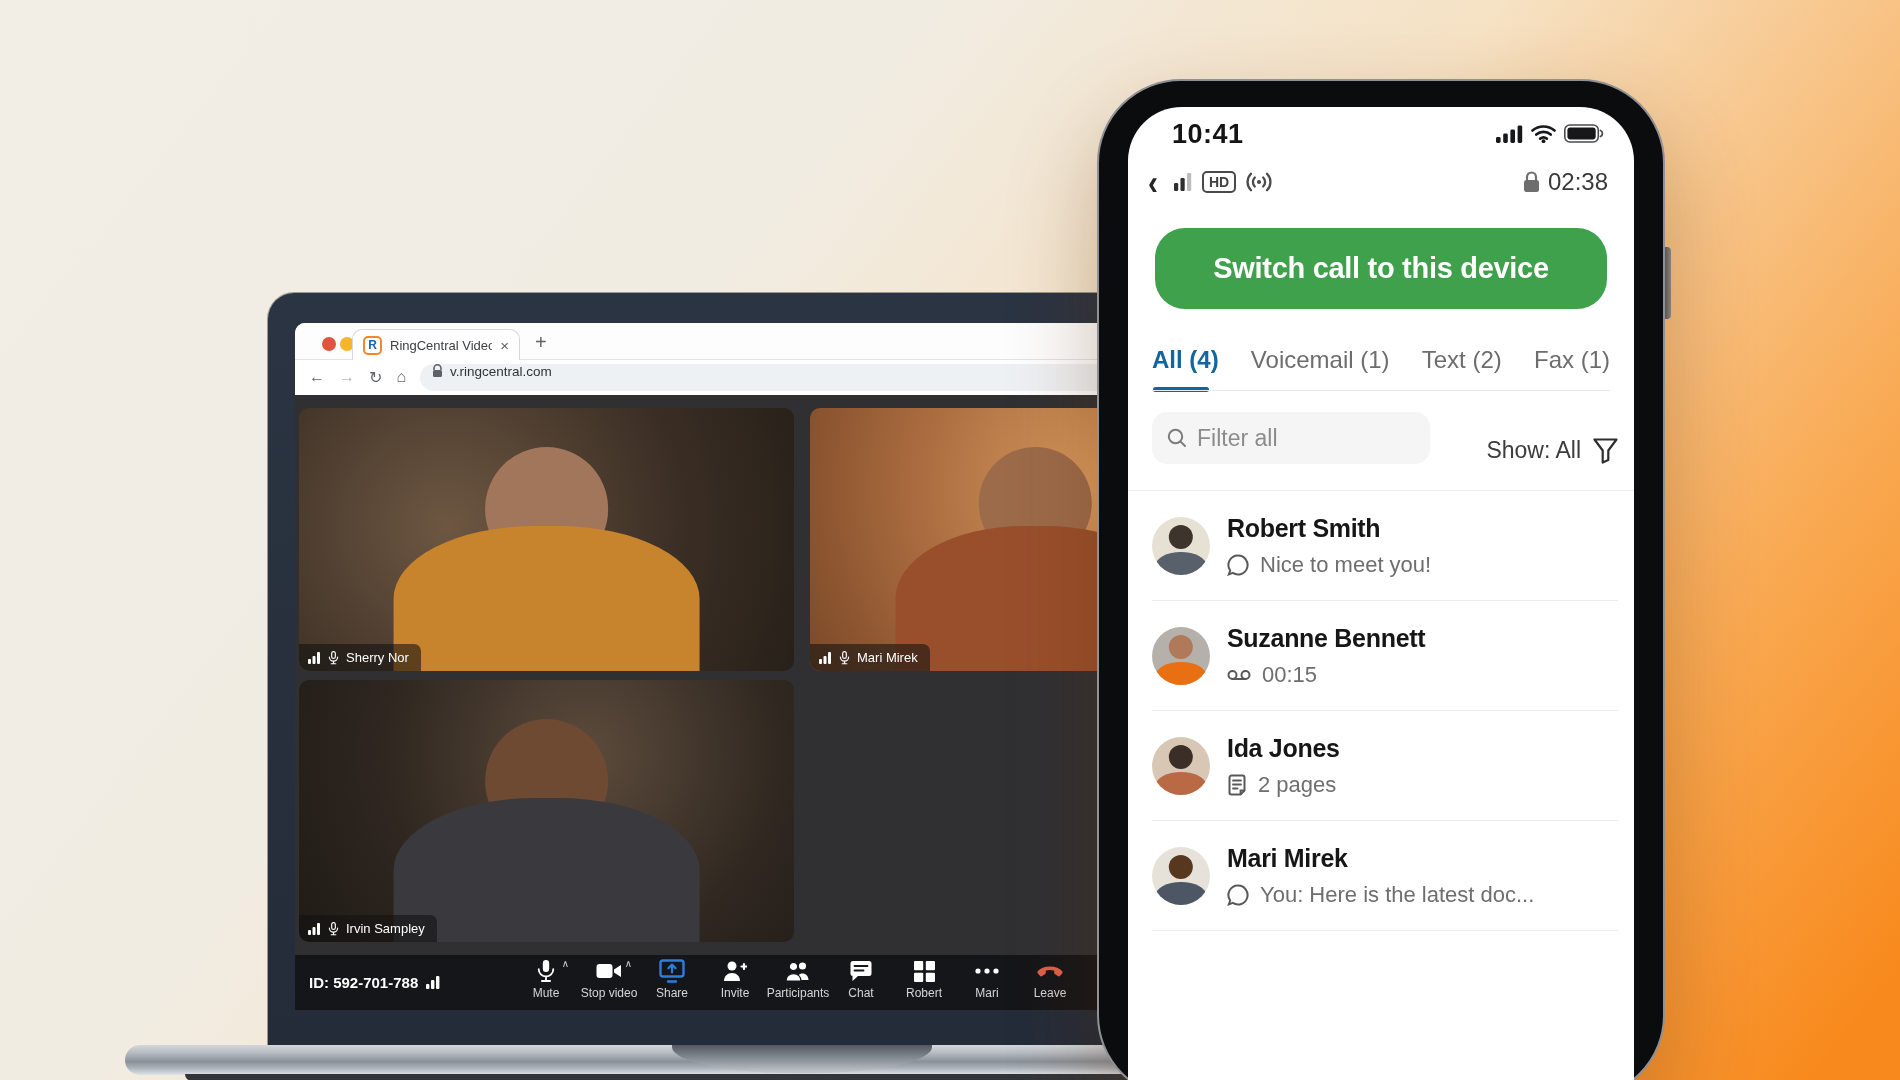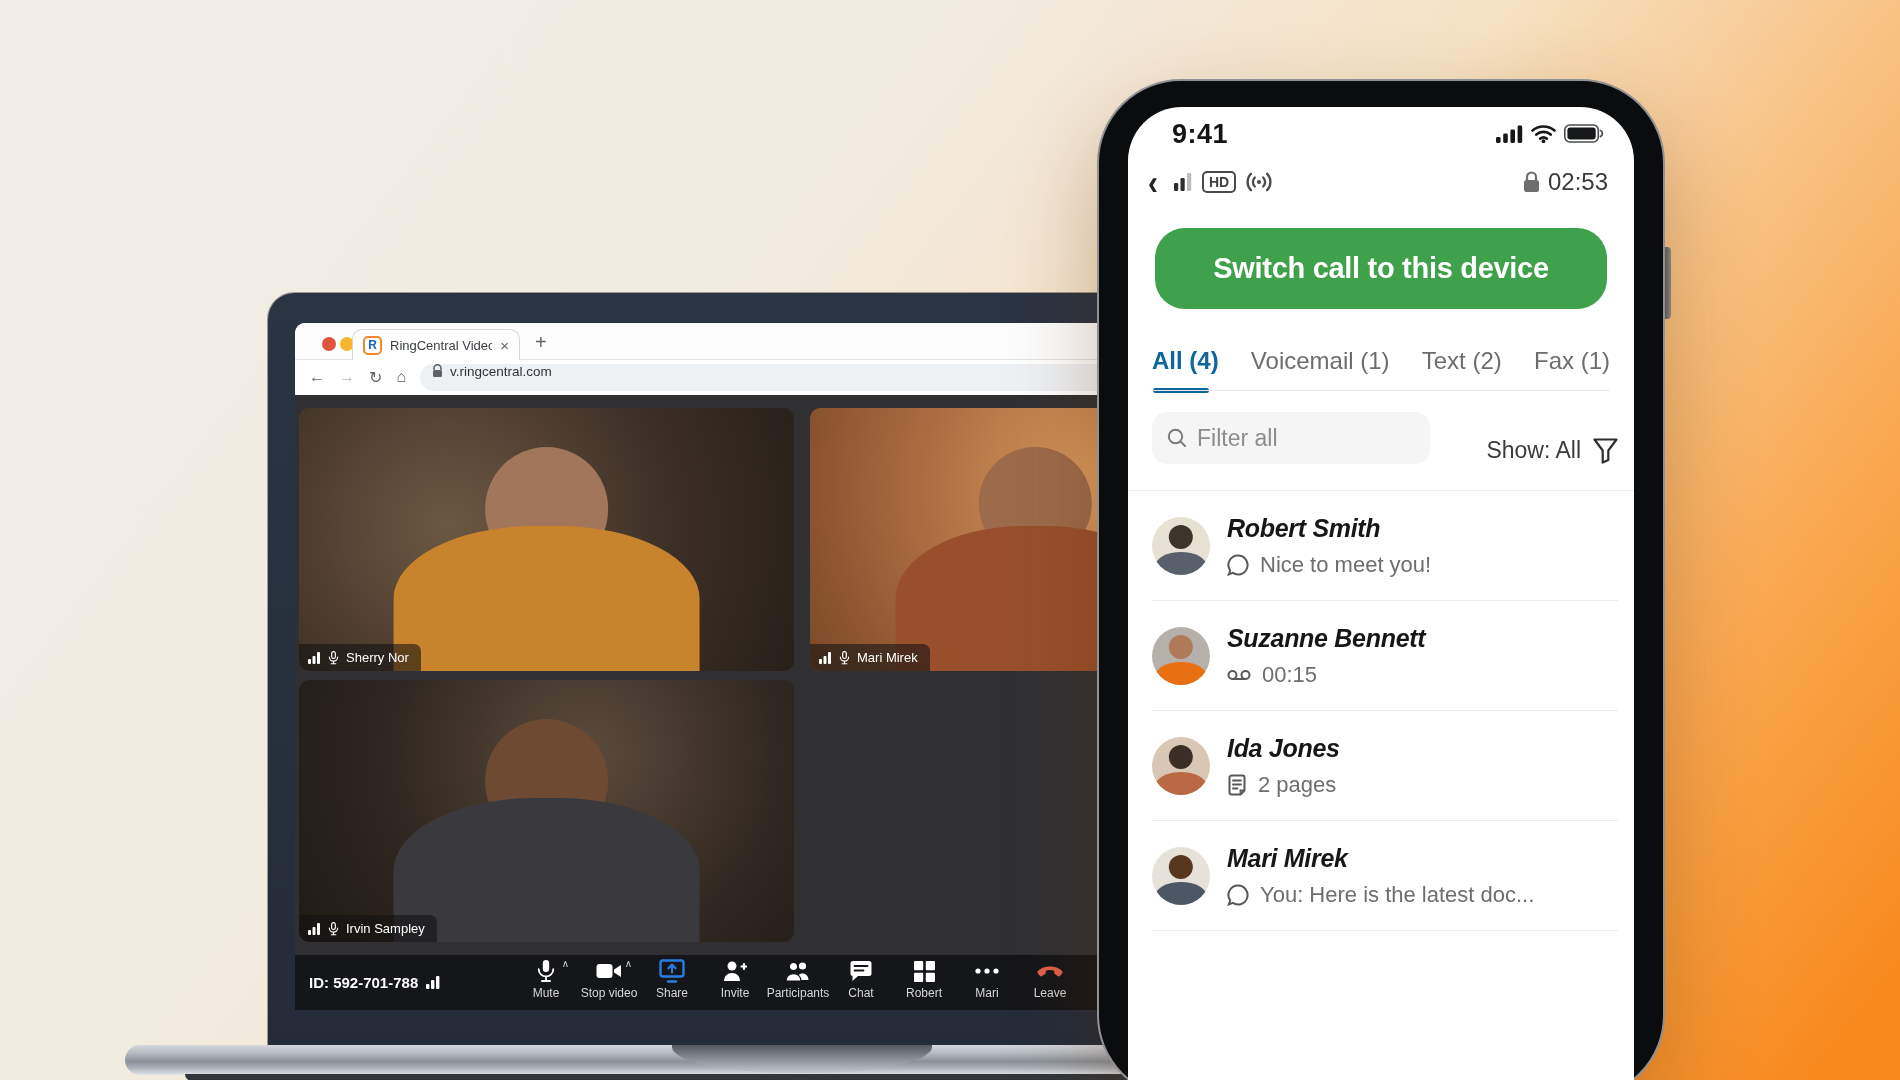--- a/index.html
+++ b/index.html
@@ -66,42 +66,42 @@
   .screen { left:1128px; top:107px; width:506px; height:973px; background:#fff; border-radius:54px 54px 0 0; overflow:hidden; position:absolute; }
   .s-abs { position:absolute; }
   .time { left:44px; top:12px; font-size:27px; font-weight:bold; color:#141414; letter-spacing:.5px; }
   .status-icons { right:30px; top:17px; display:flex; align-items:center; gap:8px; }
   .callrow { left:20px; right:26px; top:58px; height:34px; display:flex; align-items:center; }
   .backchev { font-size:30px; color:#242424; font-weight:bold; line-height:1; margin-right:16px; transform:scaleY(1.15); }
   .callrow .grp { display:flex; align-items:center; gap:9px; }
   .hd-badge { border:2px solid #4a4a4a; border-radius:5px; font-size:14px; font-weight:bold; color:#424242; padding:1px 5px; line-height:1.2; }
   .call-right { margin-left:auto; display:flex; align-items:center; gap:8px; color:#3a3a3a; font-size:24px; }
   .switch-btn { left:27px; top:121px; width:452px; height:81px; background:#3fa14c; border:none; border-radius:30px; color:#fff; font-size:29px; font-weight:bold; font-family:inherit; letter-spacing:-.3px; }
-  .tabs { left:24px; right:24px; top:240px; height:45px; display:flex; justify-content:space-between; align-items:center; }
+  .tabs { left:24px; right:24px; top:240px; height:45px; display:flex; justify-content:space-between; align-items:flex-end; }
   .ptab { font-size:24px; color:#6d6d6d; position:relative; padding-bottom:18px; }
   .ptab.active { color:#10669f; font-weight:bold; }
   .ptab.active::after { content:""; position:absolute; left:1px; bottom:0; width:56px; height:5px; border-radius:3px; background:#10669f; }
   .tabs-hair { left:24px; right:24px; top:283px; height:1px; background:#e9e9e9; }
   .filter-row { left:24px; right:16px; top:305px; height:52px; display:flex; align-items:flex-end; }
   .search-pill { width:278px; height:52px; background:#f5f5f6; border-radius:15px; display:flex; align-items:center; gap:10px; padding:0 15px; }
   .search-pill input { border:none; outline:none; background:transparent; font-size:23px; color:#444; width:200px; font-family:inherit; }
   .search-pill input::placeholder { color:#8c8c8c; }
   .show-grp { margin-left:auto; display:flex; align-items:center; gap:12px; font-size:23px; color:#3c3c3c; }
   .list-hair { left:0; right:0; top:383px; height:1px; background:#ededed; }
   .mlist { left:0; right:0; top:384px; }
   .mrow { position:relative; display:flex; align-items:center; gap:17px; padding:0 16px 0 24px; height:110px; }
   .mrow::after { content:""; position:absolute; left:24px; right:16px; bottom:0; height:1px; background:#ececec; }
   .avatar { position:relative; width:58px; height:58px; border-radius:50%; overflow:hidden; flex:none; }
   .avatar::before { content:""; position:absolute; left:50%; top:14%; width:42%; aspect-ratio:1/1; transform:translateX(-50%); border-radius:50%; background:var(--head); }
   .avatar::after { content:""; position:absolute; left:50%; top:60%; width:88%; height:48%; transform:translateX(-50%); border-radius:50% 50% 0 0; background:var(--body); }
   .av1 { background:#e7e1d4; --head:#3d342c; --body:#57606b; }
   .av2 { background:#b5b0aa; --head:#b0795a; --body:#e86f12; }
   .av3 { background:#d9c7b5; --head:#3a2e26; --body:#b96a45; }
   .av4 { background:#e6e2d9; --head:#57381f; --body:#4d5664; }
-  .m-name { font-size:25px; font-weight:bold; color:#161616; letter-spacing:-.3px; margin-bottom:9px;font-style:italic; }
+  .m-name { font-size:25px; font-weight:bold; color:#161616; letter-spacing:-.3px; margin-bottom:9px; }
   .m-sub { display:flex; align-items:center; gap:11px; font-size:22px; color:#6e6e6e; }
   .m-sub svg { flex:none; }
 </style>
 </head>
 <body>
 
 <div class="abs laptop-lid"></div>
 <div class="abs laptop-base"></div>
 <div class="abs base-notch"></div>
 <div class="abs base-under"></div>
@@ -296,21 +296,21 @@
 
       </div>
     </div>
   </div>
 </div>
 
 <div class="abs side-btn"></div>
 <div class="abs phone"></div>
 <div class="screen">
 
-  <div class="s-abs time">9:41</div>
+  <div class="s-abs time">10:41</div>
   <div class="s-abs status-icons">
     <svg width="27" height="18" viewBox="0 0 27 18">
         <rect x="0" y="12" width="4.6" height="6" rx="1.4" fill="#17181a"></rect>
         <rect x="7.2" y="8.5" width="4.6" height="9.5" rx="1.4" fill="#17181a"></rect>
         <rect x="14.4" y="4.5" width="4.6" height="13.5" rx="1.4" fill="#17181a"></rect>
         <rect x="21.6" y="0.5" width="4.6" height="17.5" rx="1.4" fill="#17181a"></rect>
       </svg>
     <svg width="25" height="18" viewBox="0 0 25 18">
         <path d="M1.5 5.5a17 17 0 0 1 22 0M5.3 9.6a11 11 0 0 1 14.4 0M9.2 13.6a5.5 5.5 0 0 1 6.6 0" fill="none" stroke="#17181a" stroke-width="2.6" stroke-linecap="round"></path>
         <circle cx="12.5" cy="16.2" r="1.9" fill="#17181a"></circle>
@@ -335,21 +335,21 @@
           <circle cx="14" cy="10" r="2.1" fill="#4a4a4a"></circle>
           <path d="M9.8 5.5a6.3 6.3 0 0 0 0 9M18.2 5.5a6.3 6.3 0 0 1 0 9" fill="none" stroke="#4a4a4a" stroke-width="2.3" stroke-linecap="round"></path>
           <path d="M6 1.8a11.5 11.5 0 0 0 0 16.4M22 1.8a11.5 11.5 0 0 1 0 16.4" fill="none" stroke="#4a4a4a" stroke-width="2.3" stroke-linecap="round"></path>
         </svg>
     </div>
     <div class="call-right">
       <svg width="17" height="22" viewBox="0 0 17 22">
           <path d="M4 9V6a4.5 4.5 0 0 1 9 0v3" fill="none" stroke="#6e6e6e" stroke-width="2.2"></path>
           <rect x="1" y="9" width="15" height="12" rx="2.5" fill="#6e6e6e"></rect>
         </svg>
-      <span>02:53</span>
+      <span>02:38</span>
     </div>
   </div>
 
   <button class="s-abs switch-btn">Switch call to this device</button>
 
   <div class="s-abs tabs">
     <span class="ptab active">All (4)</span>
     <span class="ptab">Voicemail (1)</span>
     <span class="ptab">Text (2)</span>
     <span class="ptab">Fax (1)</span>

